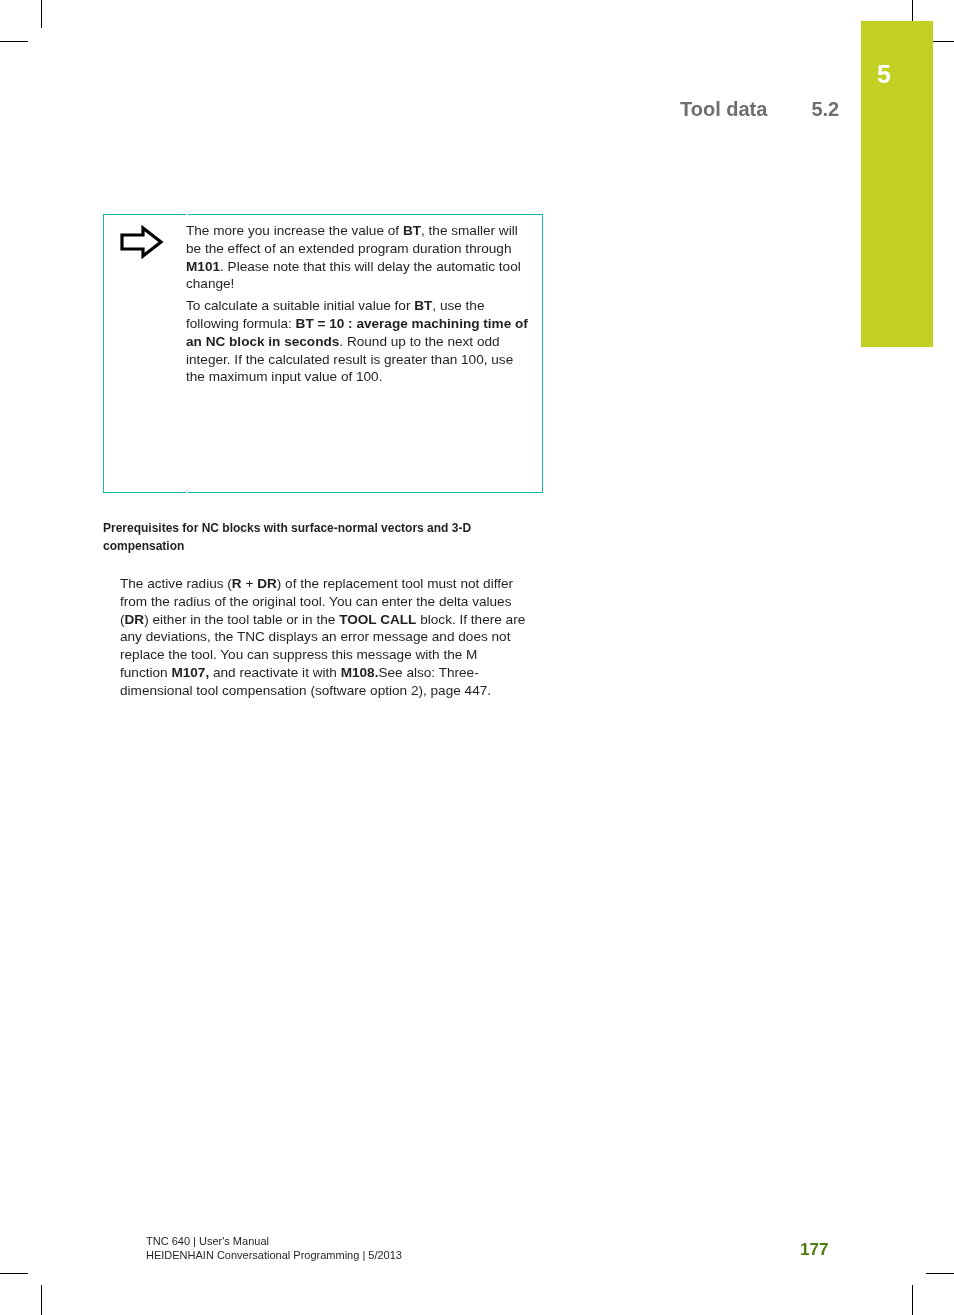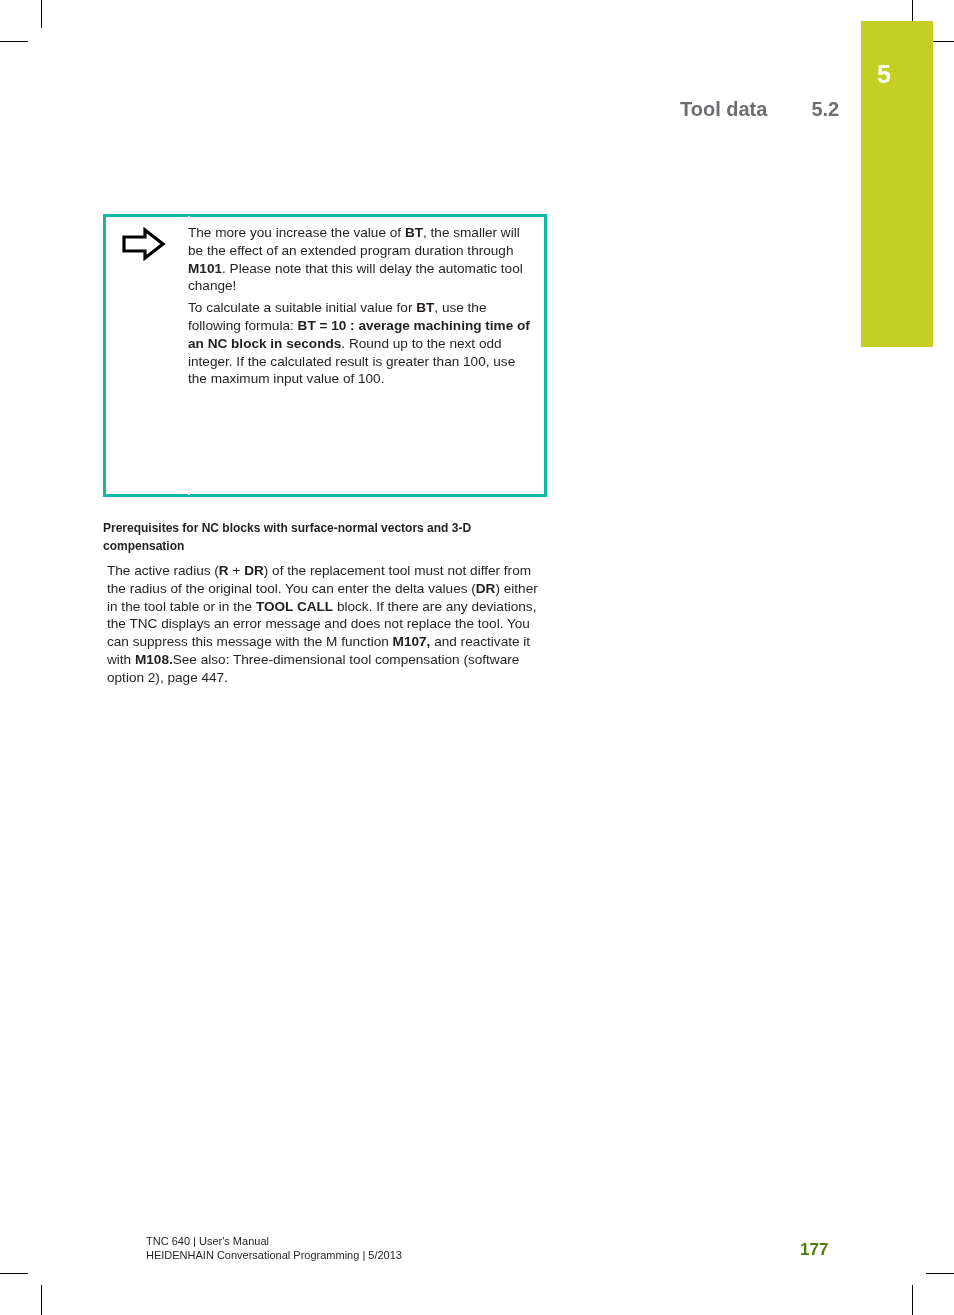--- a/index.html
+++ b/index.html
@@ -15,39 +15,39 @@
     .tab-num {
       position: absolute; left: 877px; top: 60px; font-size: 25px; font-weight: bold; color: #ffffff;
     }
     .running-head {
       position: absolute; top: 98px; left: 680px; font-size: 20px; font-weight: bold; color: #6d6e71;
       white-space: nowrap;
     }
     .running-head .num { margin-left: 44px; }
     .note-box {
       position: absolute; left: 103px; top: 214px; width: 438px; height: 277px;
-      border: 3px solid #14b8a6; box-sizing: content-box;
+      border: 1px solid #14b8a6; box-sizing: content-box;
     }
     .note-gap { position: absolute; left: 82px; top: -1px; width: 2px; height: 1px; background: #fff; }
     .note-gap.bottom { top: auto; bottom: -1px; }
     .note-icon { position: absolute; left: 15px; top: 10px; width: 46px; height: 34px; }
     .note-text {
       position: absolute; left: 82px; top: 7px; width: 345px;
       font-size: 13.6px; line-height: 17.8px;
     }
     .note-text p { margin: 0 0 4px 0; }
     .heading {
       position: absolute; left: 103px; top: 520px; width: 440px;
       font-size: 12px; line-height: 17.5px; font-weight: bold;
     }
     .body-text {
       position: absolute; left: 103px; top: 558px; width: 440px;
       font-size: 13.6px; line-height: 17.8px;
     }
-    .body-text p { margin: 4px; }
+    .body-text p { margin: 17px; }
     b { font-weight: bold; }
     .footer {
       position: absolute; left: 106px; top: 1234px; font-size: 11px; line-height: 14px; color: #231f20; margin-left: 40px;
     }
     .page-num {
       position: absolute; left: 800px; top: 1240px; font-size: 17px; font-weight: bold; color: #4d7c0f;
     }
   </style>
 </head>
 <body>

